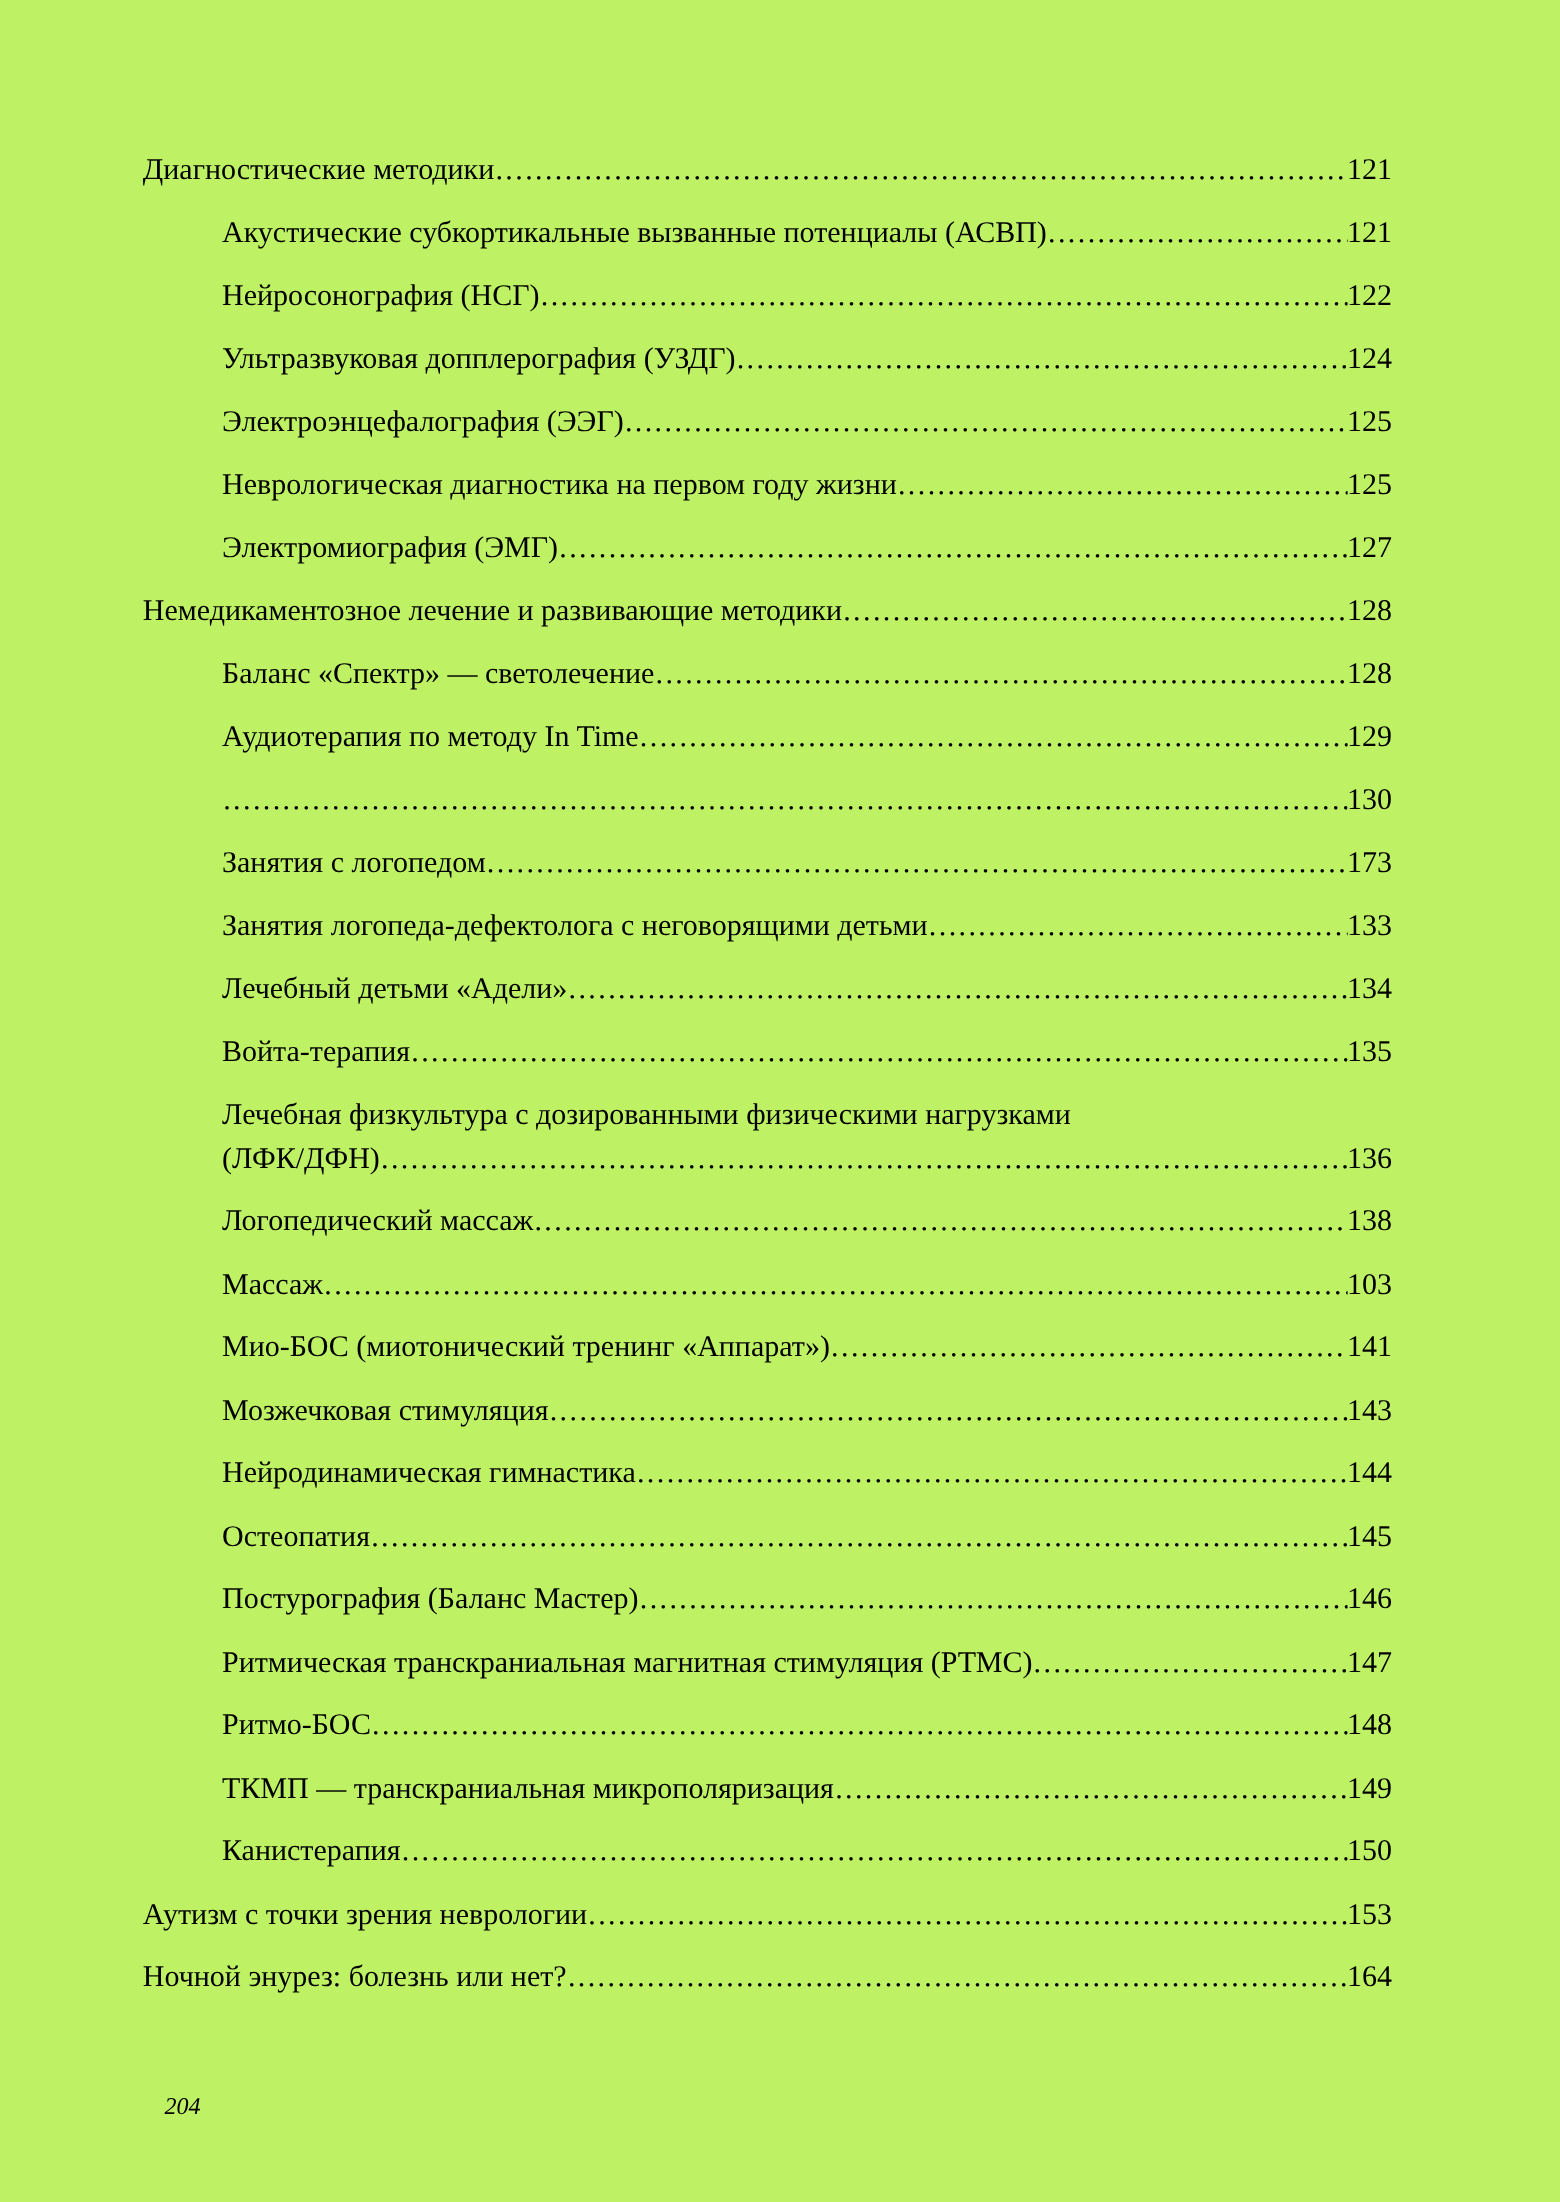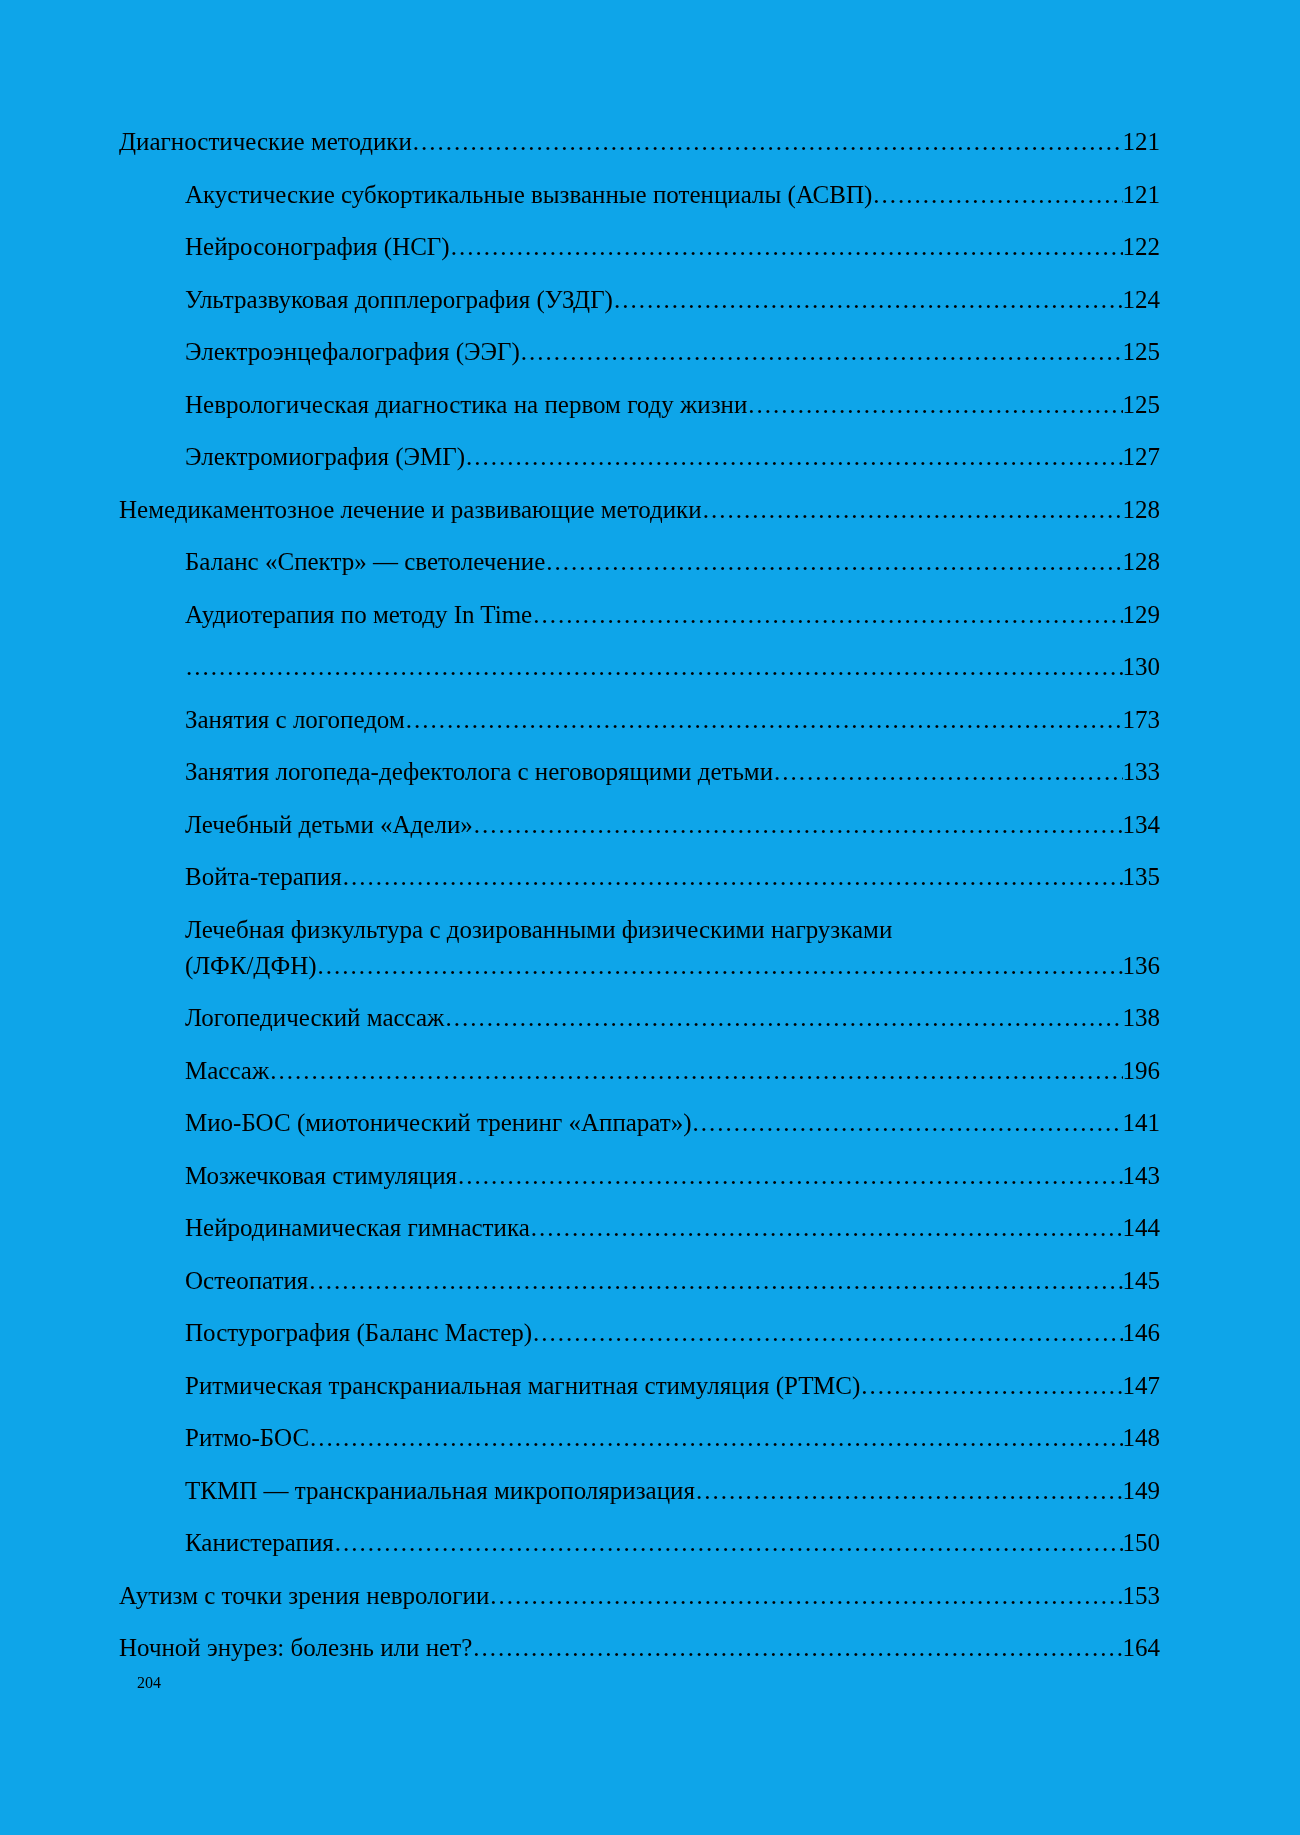--- a/index.html
+++ b/index.html
@@ -10,21 +10,21 @@
   body {
     width: 1300px;
     height: 1835px;
     position: relative;
     font-family: "Liberation Serif", "DejaVu Serif", serif;
     color: #000000;
   }
   .page {
     position: absolute;
     inset: 0;
-    background: #0ea5e9;
+    background: #bef264;
   }
   .toc {
     position: absolute;
     left: 119px;
     top: 124px;
     width: 1041px;
     font-size: 25px;
   }
   .toc-entry {
     margin-bottom: 16.5px;
@@ -51,23 +51,24 @@
   .toc-dots::after {
     content: "....................................................................................................................................................................................";
   }
   .toc-page-num {
     flex: 0 0 auto;
     white-space: nowrap;
   }
   .footer-page-number {
     position: absolute;
     left: 137px;
-    top: 1667px;
-    font-size: 16px;
+    top: 1740px;
+    font-size: 20px;
     line-height: 32px;
+    font-style: italic;
   }
 </style>
 </head>
 <body>
 
 <div class="page">
   <div class="toc" id="toc">
       <div class="toc-entry lvl0">
         <div class="toc-line">
           <span class="toc-title">Диагностические методики</span>
@@ -186,21 +187,21 @@
         <div class="toc-line">
           <span class="toc-title">Логопедический массаж</span>
           <span class="toc-dots"></span>
           <span class="toc-page-num">138</span>
         </div>
       </div>
       <div class="toc-entry lvl1">
         <div class="toc-line">
           <span class="toc-title">Массаж</span>
           <span class="toc-dots"></span>
-          <span class="toc-page-num">196</span>
+          <span class="toc-page-num">103</span>
         </div>
       </div>
       <div class="toc-entry lvl1">
         <div class="toc-line">
           <span class="toc-title">Мио-БОС (миотонический тренинг «Аппарат»)</span>
           <span class="toc-dots"></span>
           <span class="toc-page-num">141</span>
         </div>
       </div>
       <div class="toc-entry lvl1">

